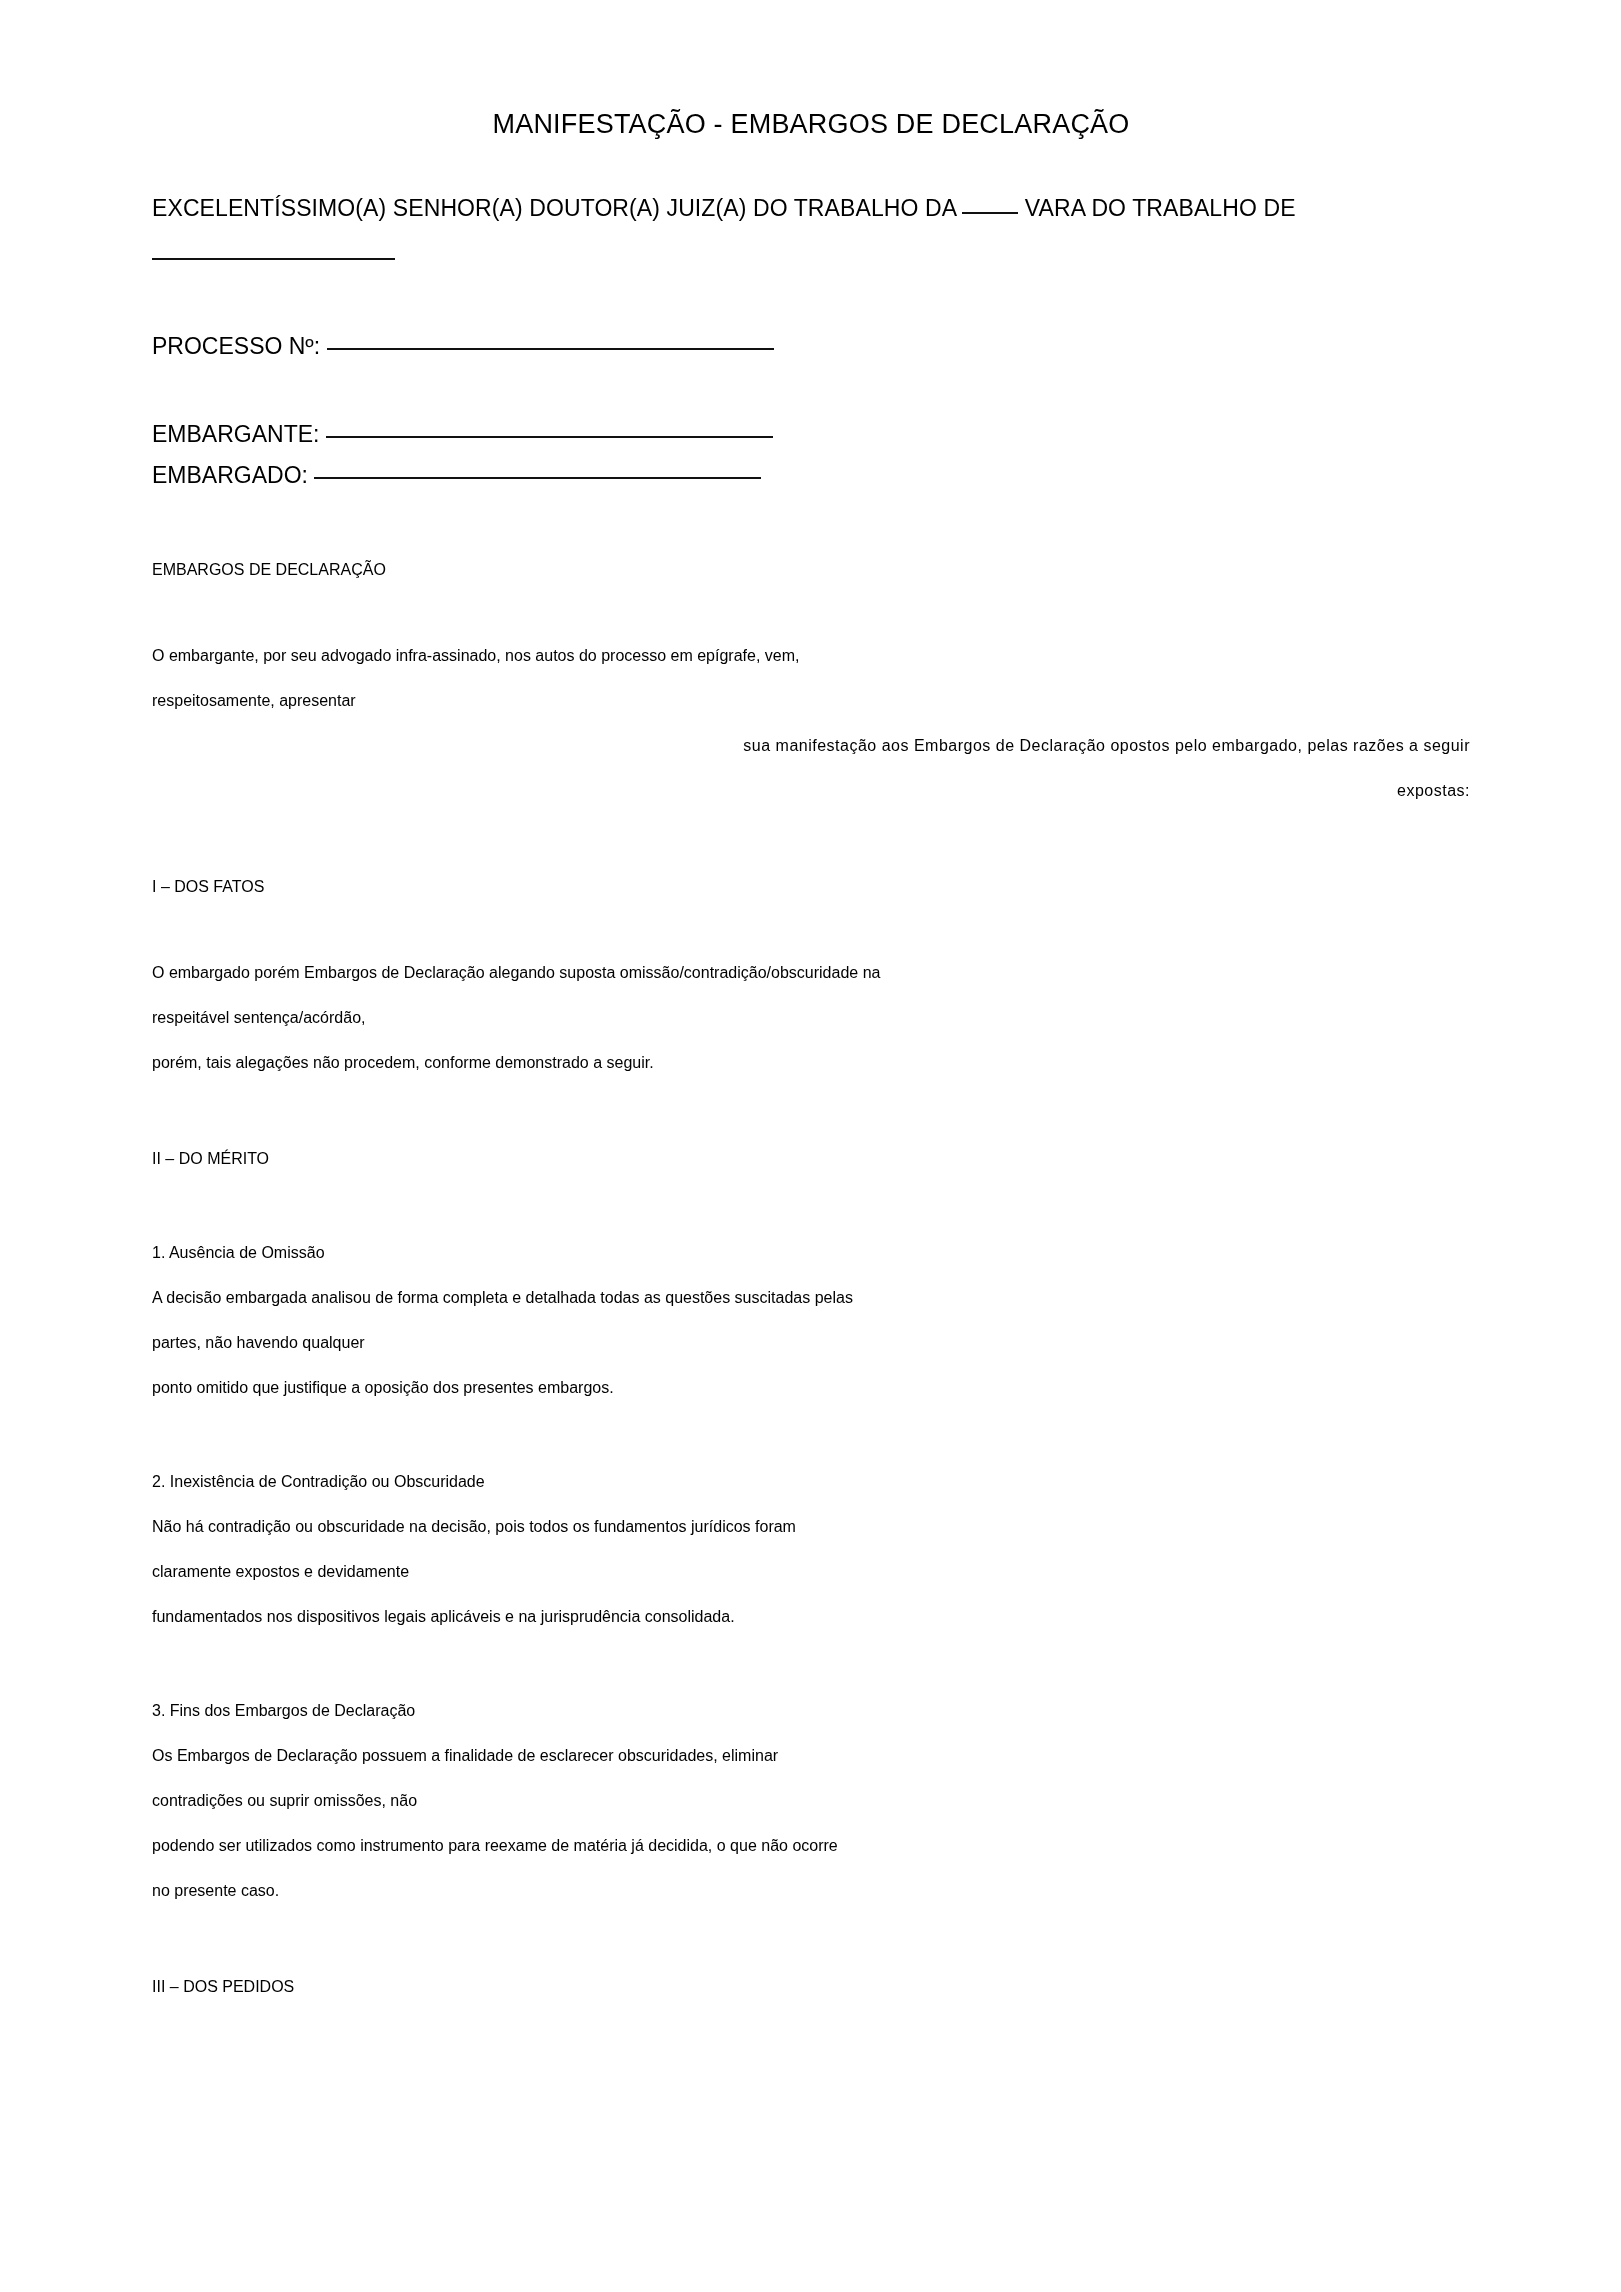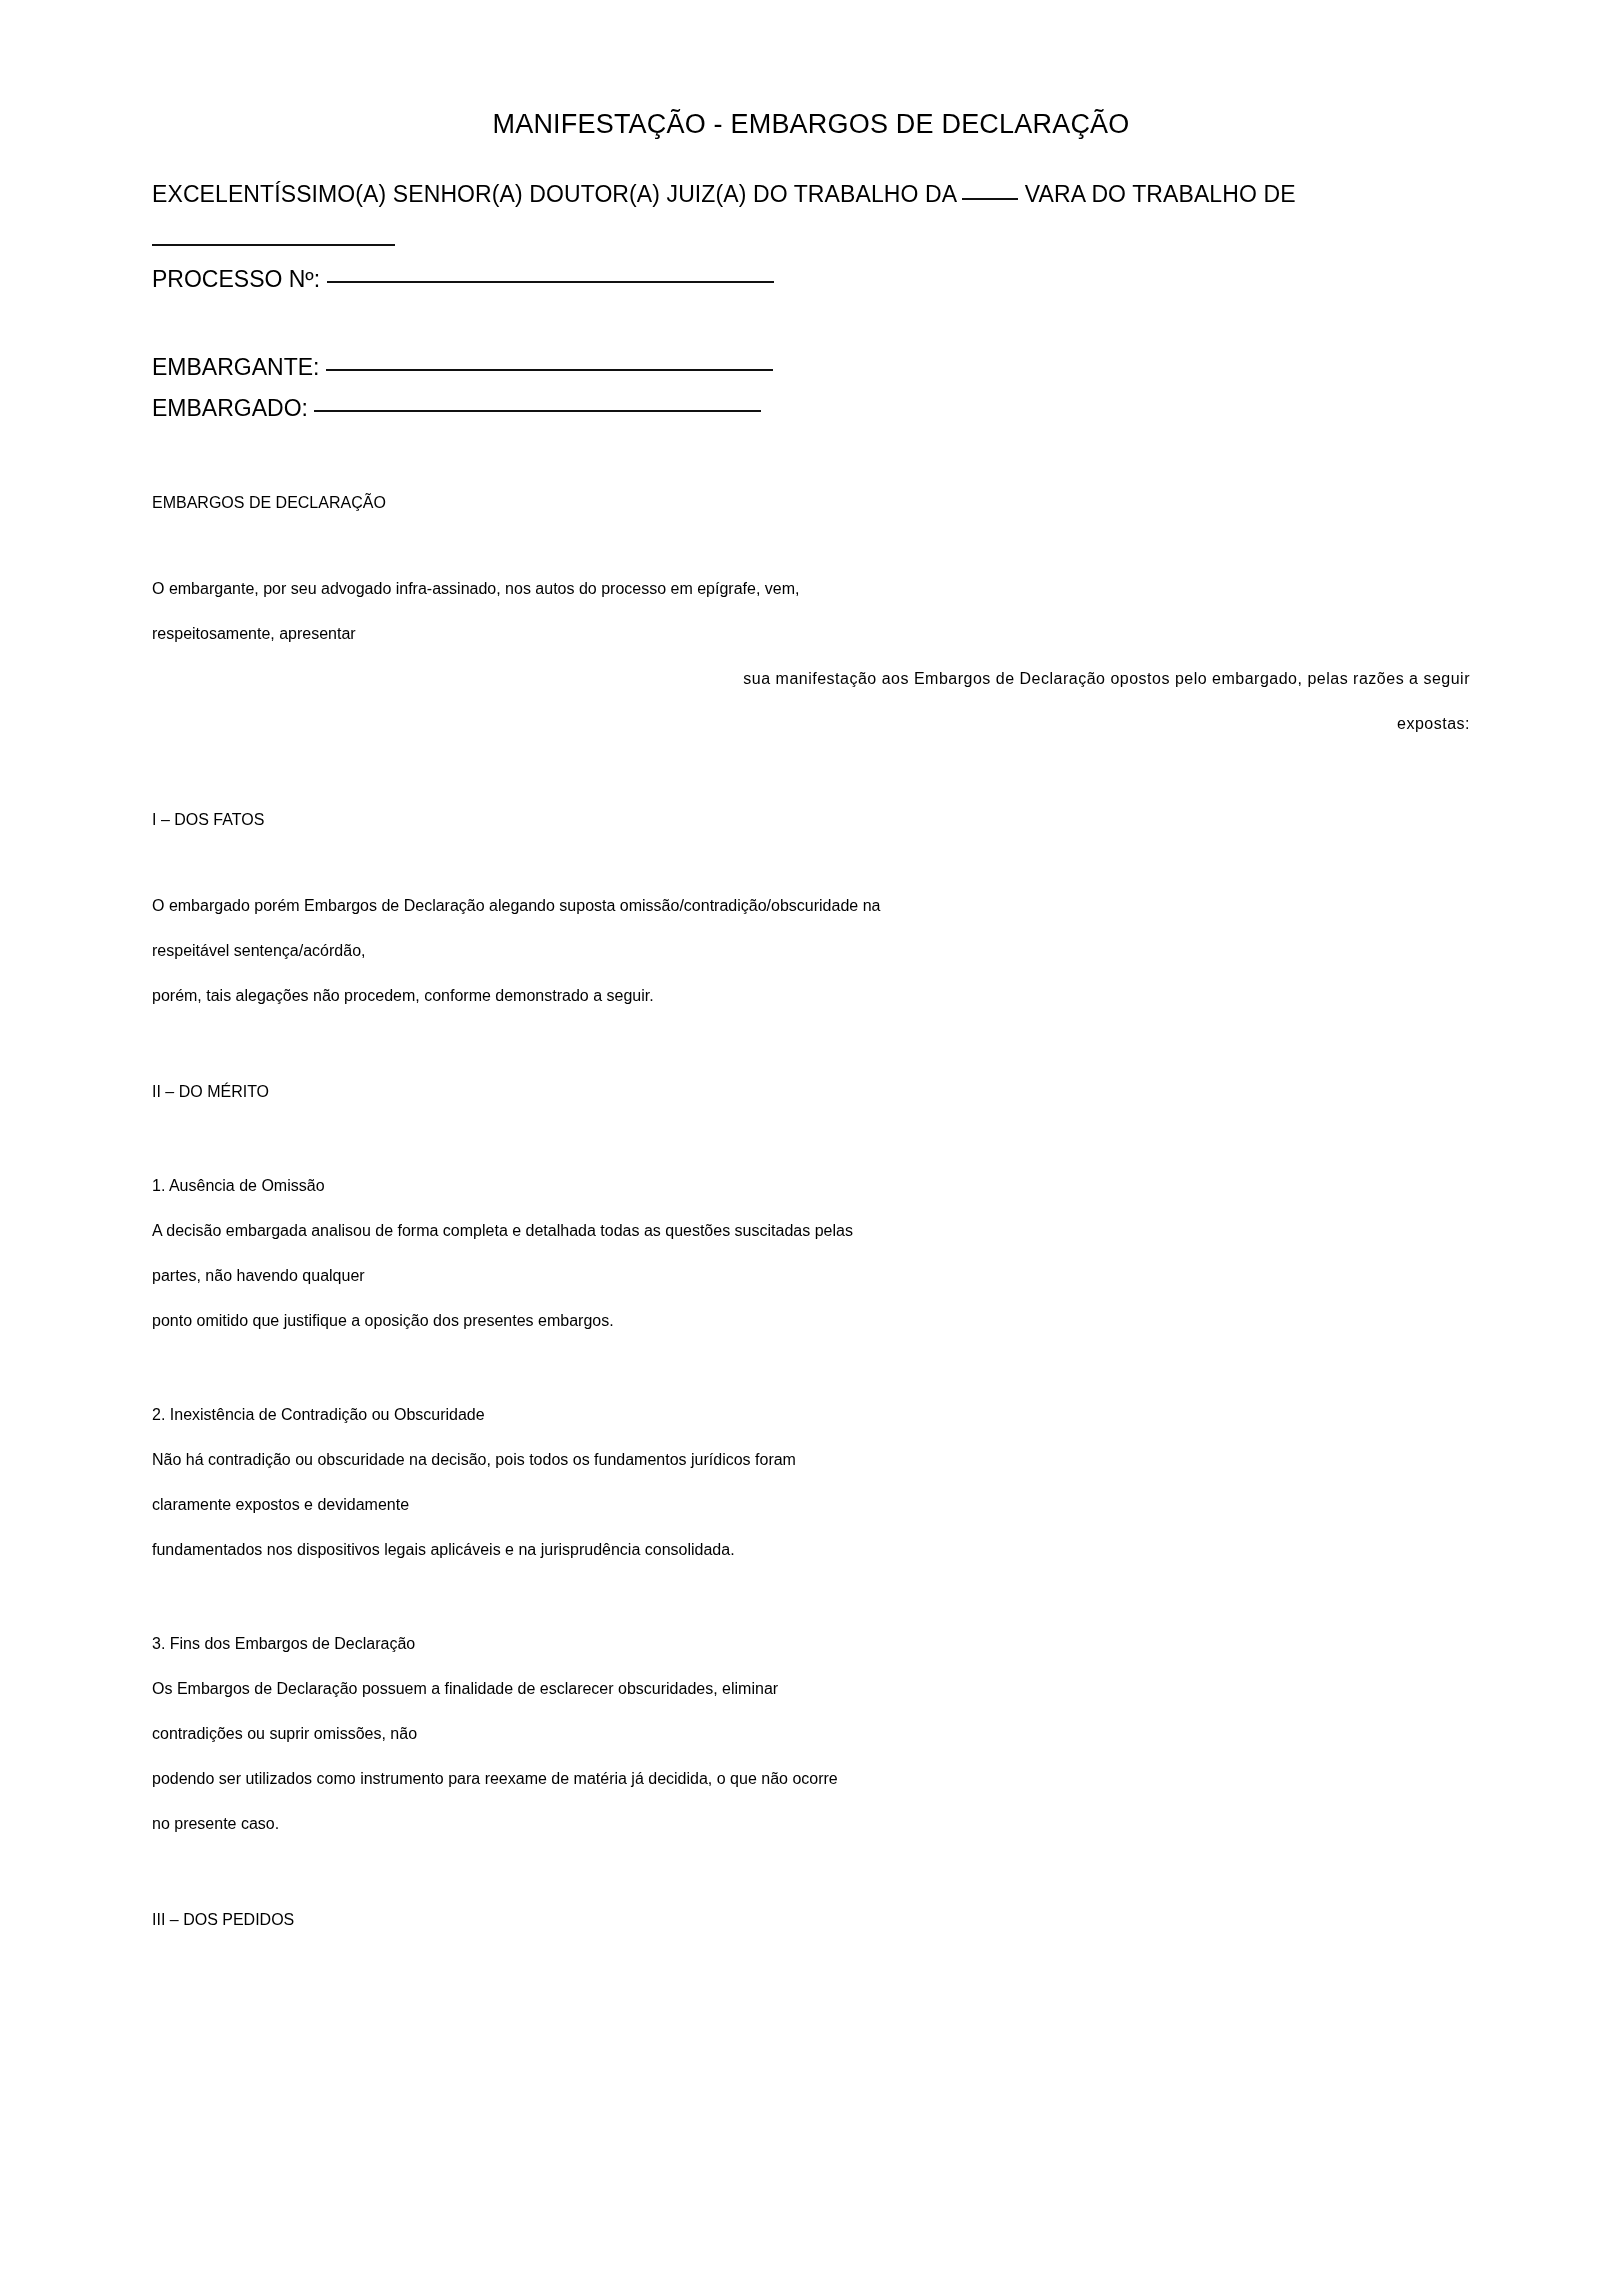--- a/index.html
+++ b/index.html
@@ -49,21 +49,21 @@
     white-space: pre-wrap;
     margin: 0;
   }
   .line.wide {
     letter-spacing: 0.5px;
     text-align: right;
   }
 
   
   .addr-block {
-    margin-top: 33px;
+    margin-top: 47px;
   }
   .addr-line1 {
     font-size: 23px;
     line-height: 43px;
     letter-spacing: 0.1px;
   }
   .addr-line2 {
     margin-top: 13.7px;
     line-height: 29px;
   }
@@ -75,21 +75,21 @@
     vertical-align: baseline;
     position: relative;
     top: -3.9px;
     height: 0;
   }
   .blank-short { width: 56px; top: -2.9px; }
   .blank-addr  { width: 243px; }
   .blank-field { width: 447px; }
 
   
-  .field-proc  { }
+  .field-proc  { margin-top: 53px; }
   .field-group { margin-top: 47px; }
   .field-row {
     font-size: 23px;
     line-height: 41px;
     white-space: nowrap;
   }
 
   .section-head {
     margin-top: 51px;
     font-size: 23px;

